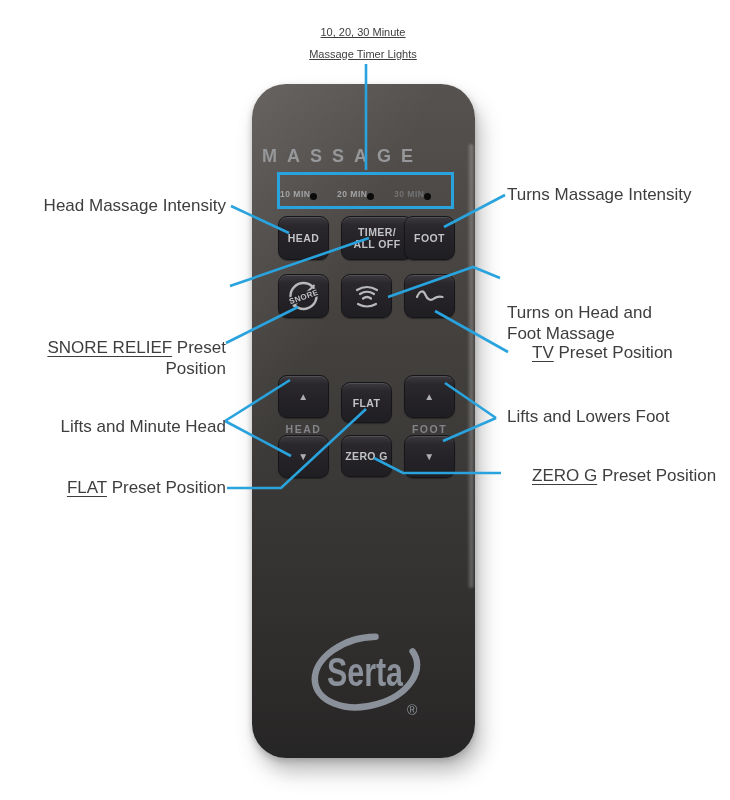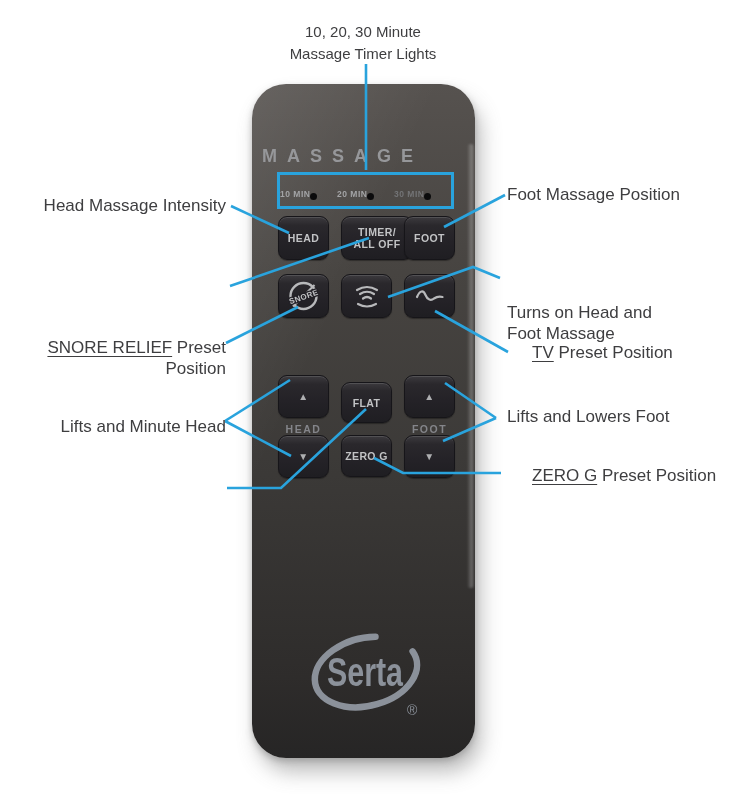--- a/index.html
+++ b/index.html
@@ -4,21 +4,21 @@
 <style>
   html,body{margin:0;padding:0;background:#ffffff;}
   .page{
     position:relative;width:730px;height:800px;background:#ffffff;overflow:hidden;
     font-family:"Liberation Sans",sans-serif;color:#3e3e40;
   }
   
   .lbl{position:absolute;font-size:17px;line-height:21px;color:#3e3e40;white-space:nowrap;}
   .lbl.right-align{text-align:right;}
   .lbl .u{text-decoration:underline;text-underline-offset:3px;text-decoration-thickness:1.2px;margin-left:25px;}
-  .top-callout{position:absolute;left:233px;top:21px;width:260px;text-align:center;font-size:15px;line-height:22px;color:#3e3e40;}
+  .top-callout{position:absolute;left:233px;top:21px;width:260px;text-align:center;font-size:11px;line-height:22px;color:#3e3e40;text-decoration:underline;}
   
   .remote{
     position:absolute;left:252px;top:84px;width:223px;height:674px;border-radius:34px;
     background:
       linear-gradient(115deg, rgba(255,255,255,0.10) 0%, rgba(255,255,255,0) 35%),
       linear-gradient(180deg,#56524f 0%,#474441 28%,#3b3937 58%,#2e2c2b 88%,#262525 100%);
     box-shadow:6px 14px 20px rgba(110,110,110,0.45), 0 3px 6px rgba(90,90,90,0.35);
   }
   .remote .edge-right{
     position:absolute;right:1px;top:60px;bottom:170px;width:7px;border-radius:4px;
@@ -167,22 +167,23 @@
     <path d="M496,418 L443,441"></path>
     <path d="M374,458 L403,473 L501,473"></path>
   </svg>
 
   <div class="lbl right-align" style="right:504px;top:195px;padding-left:37px;">Head Massage Intensity</div>
   <div class="lbl right-align" style="right:504px;top:337px;">
     <div><span class="u">SNORE RELIEF</span><span> Preset</span></div>
     <div>Position</div>
   </div>
   <div class="lbl right-align" style="right:504px;top:416px;">Lifts and Minute Head</div>
+  <div class="lbl right-align" style="right:504px;top:477px;"><span class="u">FLAT</span><span> Preset Position</span></div>
 
-  <div class="lbl" style="left:507px;top:184px;">Foot Massage Position</div>
+  <div class="lbl" style="left:507px;top:184px;">Turns Massage Intensity</div>
   <div class="lbl" style="left:507px;top:266px;margin-top:36px;">
     <div>Turns on Head and</div>
     <div>Foot Massage</div>
   </div>
   <div class="lbl" style="left:507px;top:342px;"><span class="u">TV</span><span> Preset Position</span></div>
   <div class="lbl" style="left:507px;top:406px;">Lifts and Lowers Foot</div>
   <div class="lbl" style="left:507px;top:465px;"><span class="u">ZERO G</span><span> Preset Position</span></div>
 
 </div>
 

